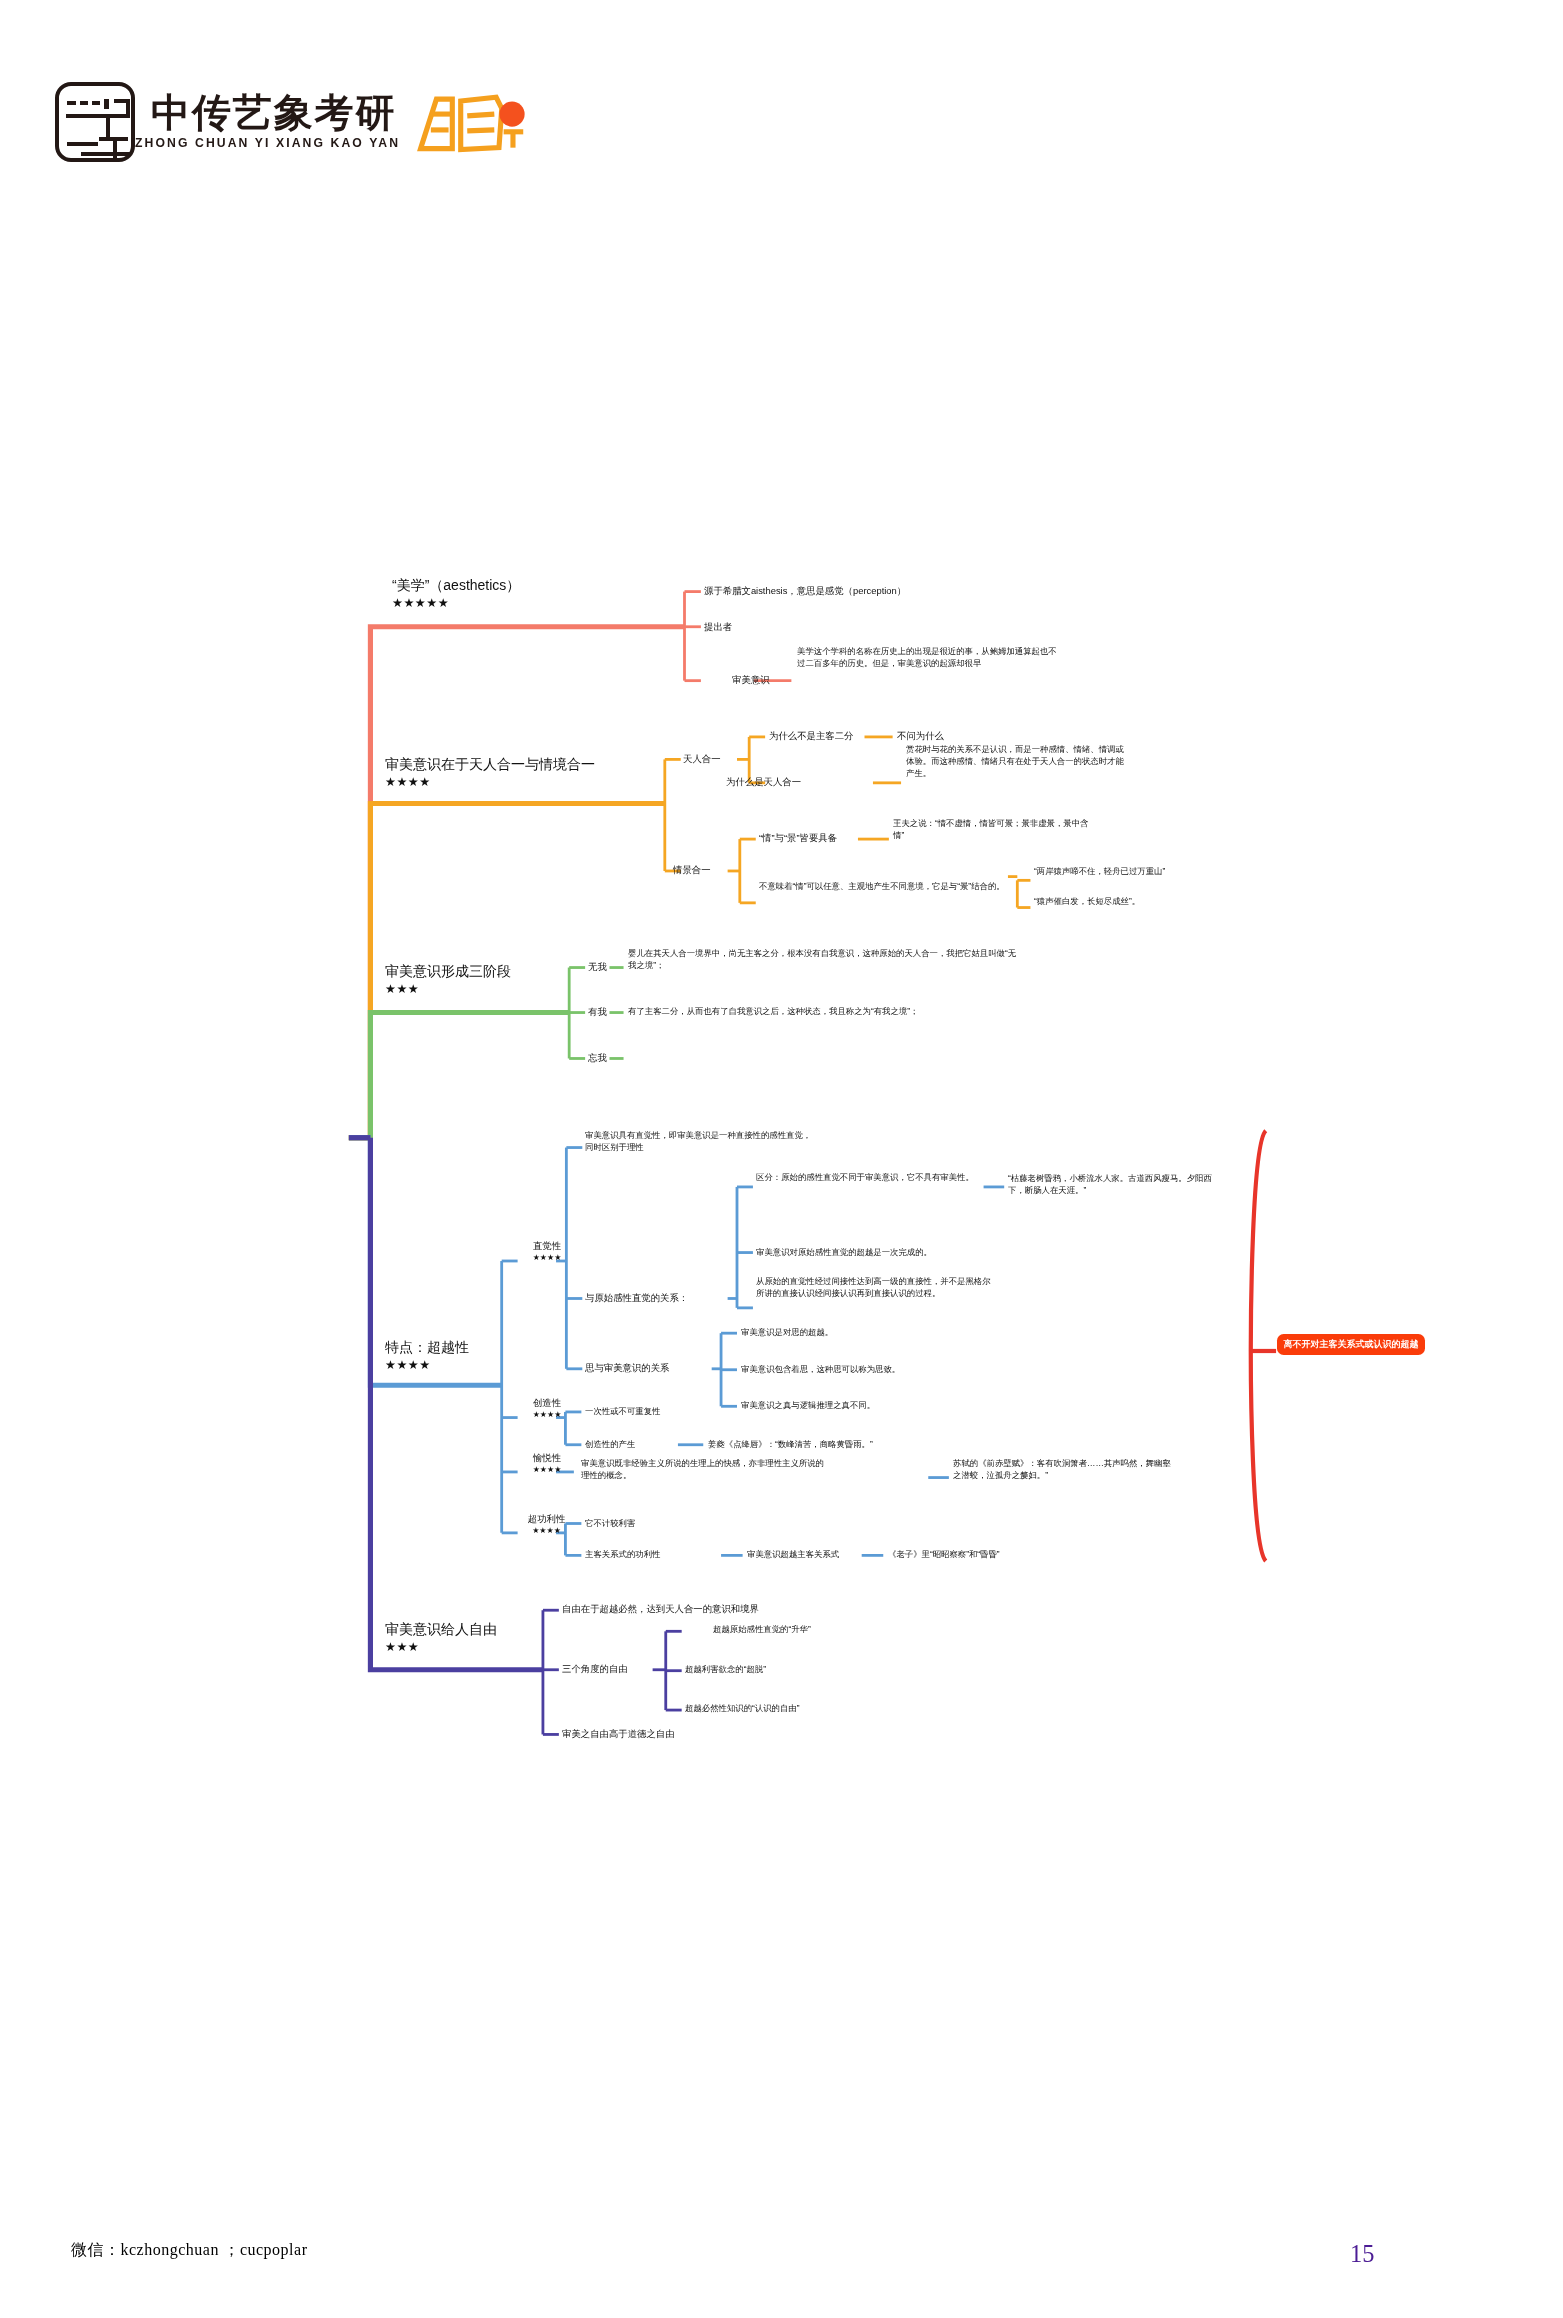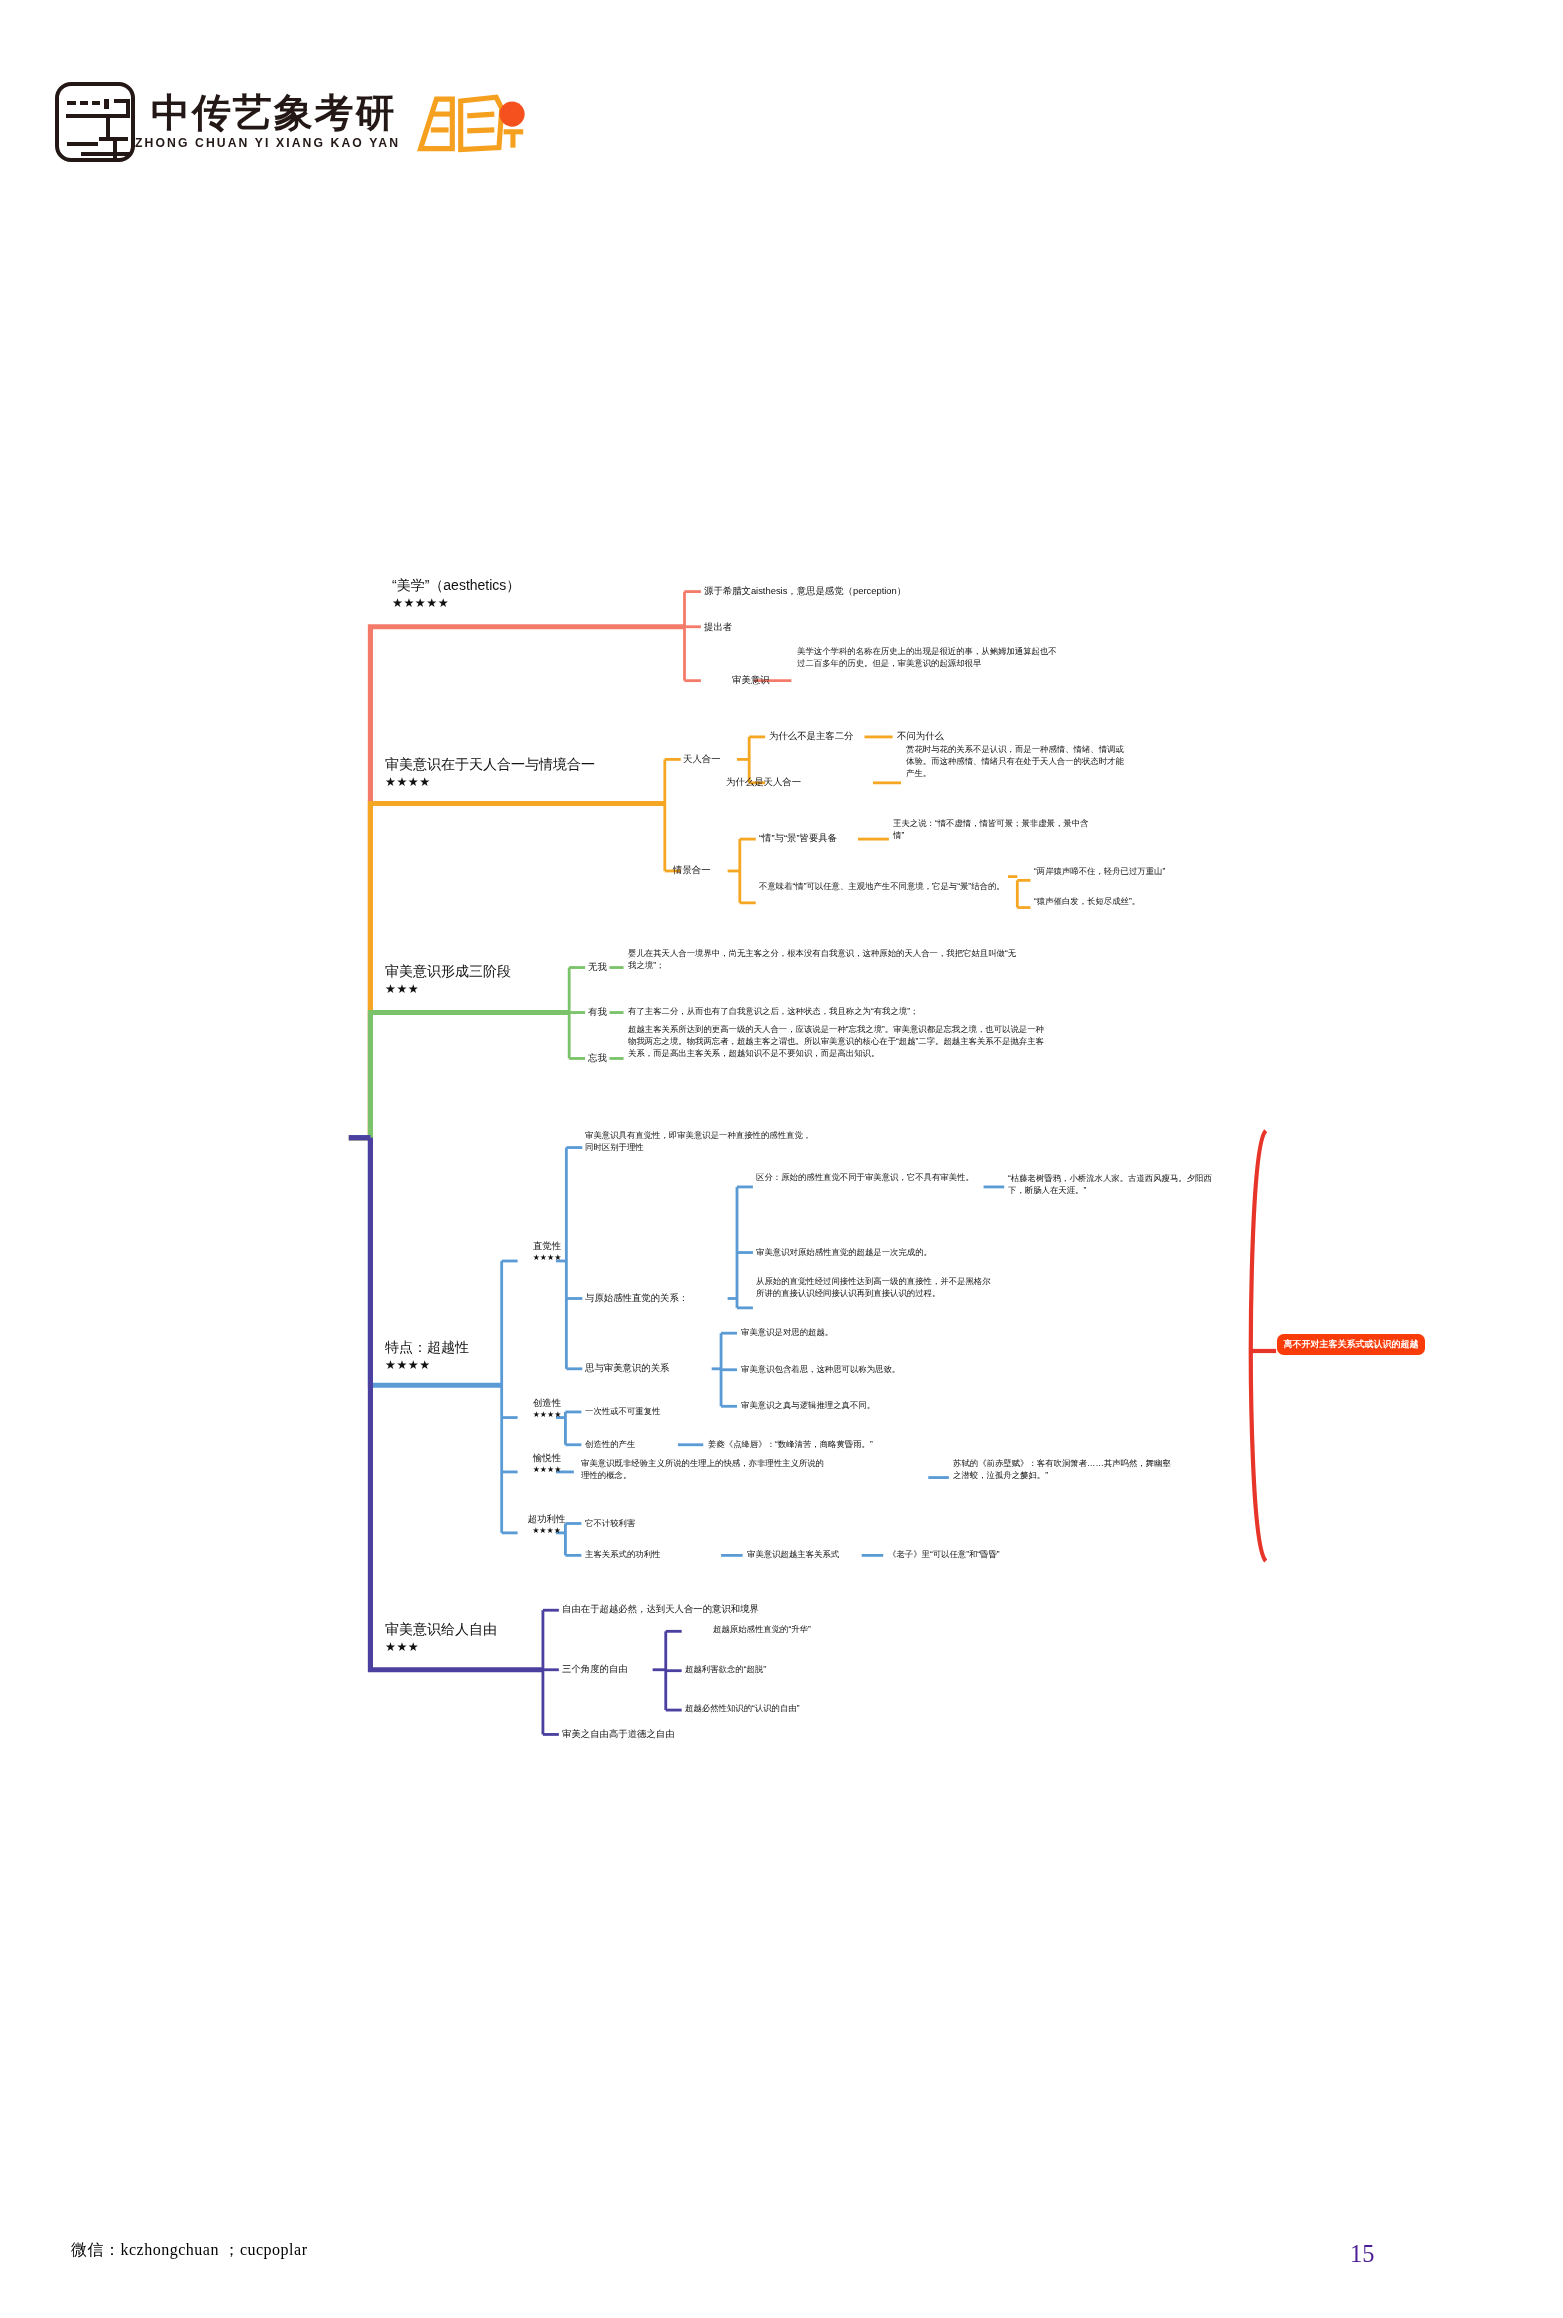--- a/index.html
+++ b/index.html
@@ -285,23 +285,20 @@
 </div>
 <div class="node lbl" style="left:588px;top:1006px;width:42px;">
   <span>有我</span>
 </div>
 <div class="node lbl small" style="left:628px;top:1006px;width:422px;">
   <span>有了主客二分，从而也有了自我意识之后，这种状态，我且称之为“有我之境”；</span>
 </div>
 <div class="node lbl" style="left:588px;top:1052px;width:42px;">
   <span>忘我</span>
 </div>
-<div class="node lbl small" style="left:628px;top:1024px;width:417px;">
-  <span>超越主客关系所达到的更高一级的天人合一，应该说是一种“忘我之境”。审美意识都是忘我之境，也可以说是一种物我两忘之境。物我两忘者，超越主客之谓也。所以审美意识的核心在于“超越”二字。超越主客关系不是抛弃主客关系，而是高出主客关系，超越知识不是不要知识，而是高出知识。</span>
-</div>
 
 <div class="node topic" style="left:385px;top:1339px;width:178px;">
   <span>特点：超越性</span>
   <span class="stars">★★★★</span>
 </div>
 
 <div class="node lbl center" style="left:519px;top:1240px;width:56px;">
   <span>直觉性</span>
   <span class="stars">★★★★</span>
 </div>
@@ -368,21 +365,21 @@
 <div class="node lbl small" style="left:585px;top:1518px;width:141px;">
   <span>它不计较利害</span>
 </div>
 <div class="node lbl small" style="left:585px;top:1549px;width:141px;">
   <span>主客关系式的功利性</span>
 </div>
 <div class="node lbl small" style="left:747px;top:1549px;width:122px;">
   <span>审美意识超越主客关系式</span>
 </div>
 <div class="node lbl small" style="left:888px;top:1549px;width:187px;">
-  <span>《老子》里“可以任意”和“昏昏”</span>
+  <span>《老子》里“昭昭察察”和“昏昏”</span>
 </div>
 
 <div class="node" id="callout">
   <span>离不开对主客关系式或认识的超越</span>
 </div>
 
 <div class="node topic" style="left:385px;top:1621px;width:197px;">
   <span>审美意识给人自由</span>
   <span class="stars">★★★</span>
 </div>

